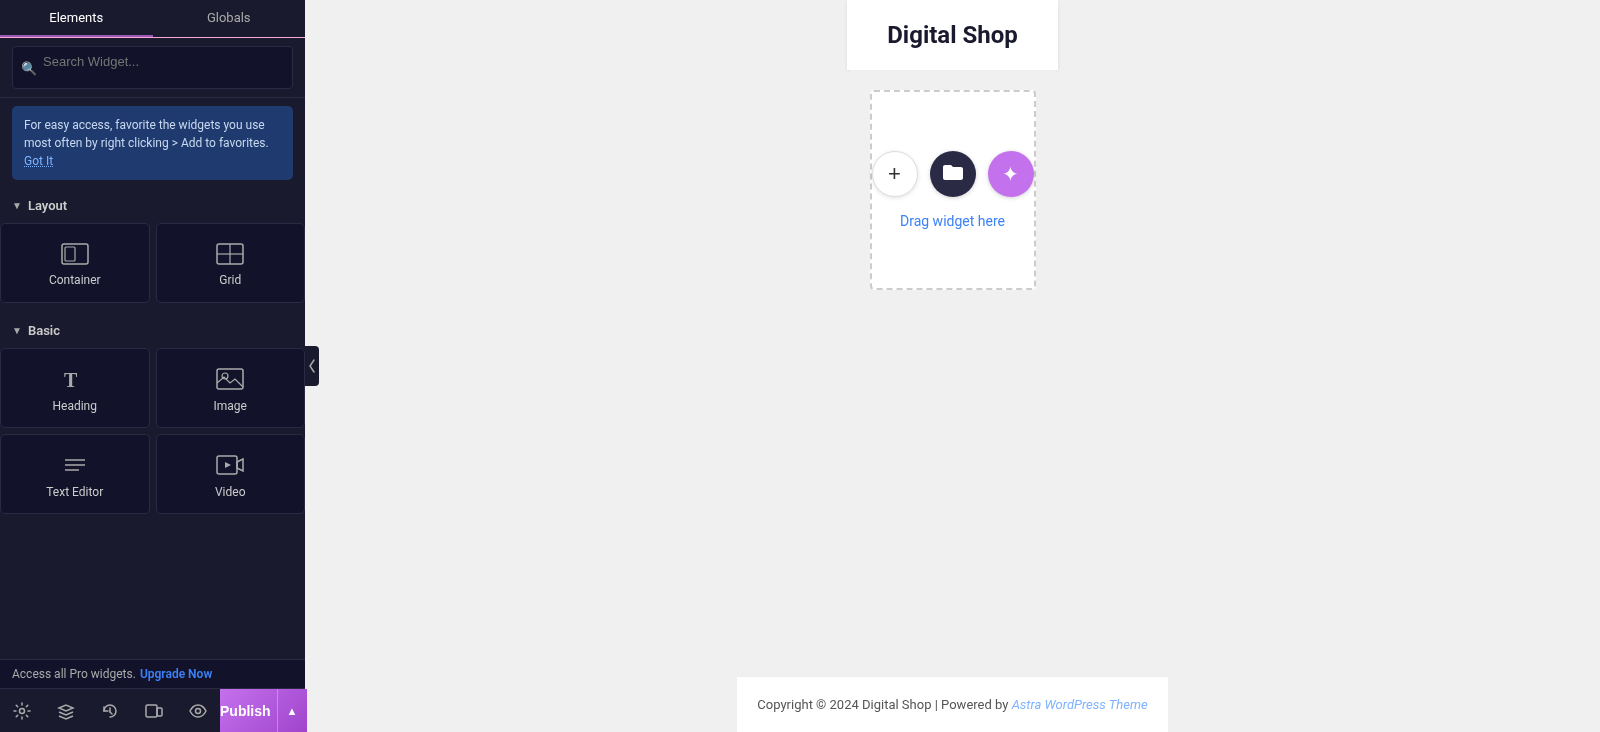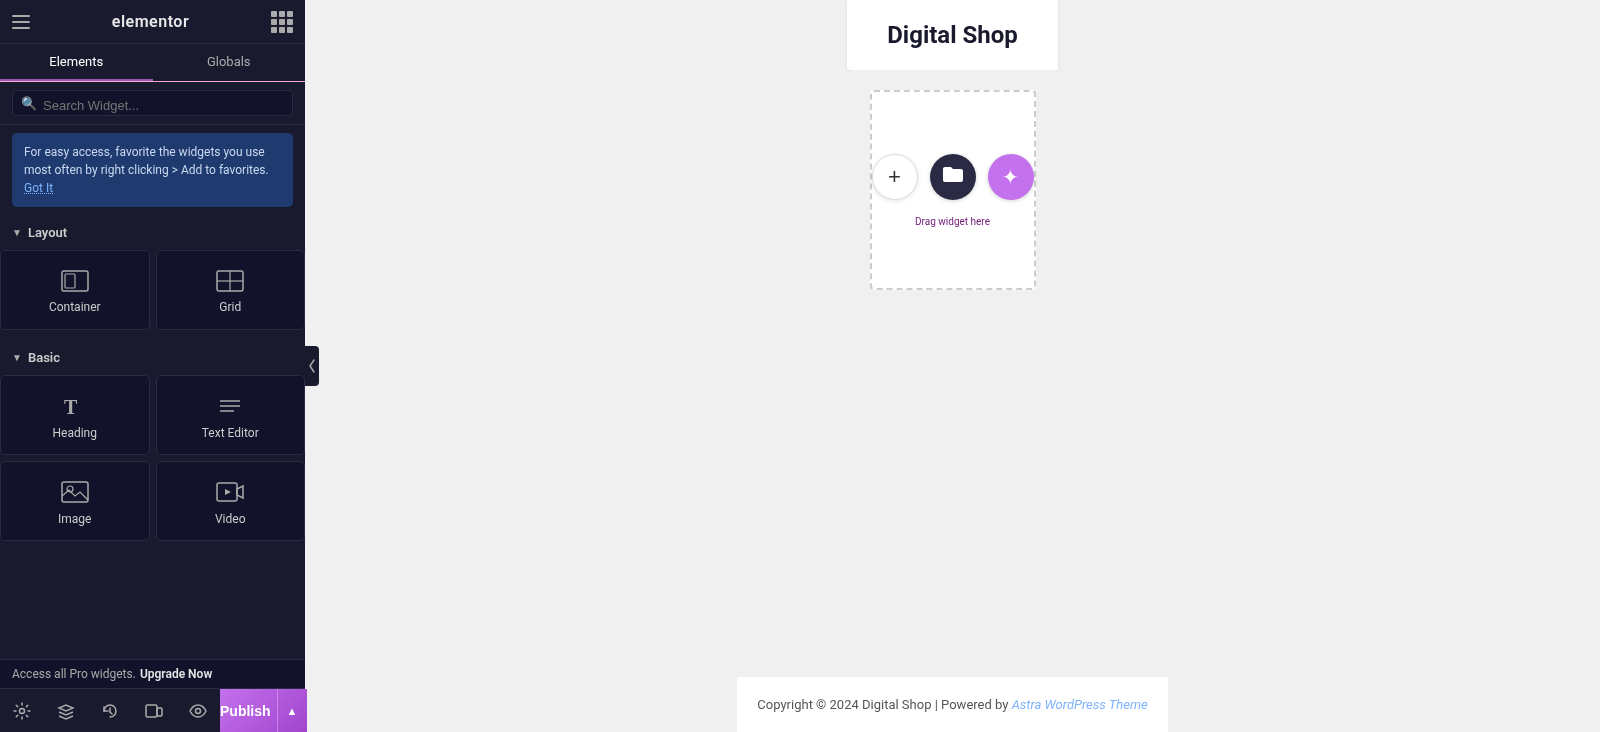--- a/index.html
+++ b/index.html
@@ -63,21 +63,21 @@
 
     .search-box {
       padding: 8px 12px;
       border-bottom: 1px solid #2a2a45;
     }
     .search-box input {
       width: 100%;
       background: #12122a;
       border: 1px solid #2a2a45;
       border-radius: 4px;
-      padding: 7px 10px 2px 30px;
+      padding: 7px 10px 19px 30px;
       color: #ccc;
       font-size: 13px;
       outline: none;
     }
     .search-wrapper {
       position: relative;
     }
     .search-wrapper .search-icon-inner {
       position: absolute;
       left: 9px;
@@ -216,21 +216,21 @@
       background: #12122a;
       border-top: 1px solid #2a2a45;
       padding: 7px 12px;
       font-size: 12px;
       color: #aaa;
       display: flex;
       align-items: center;
       gap: 4px;
     }
     .pro-bar .upgrade-link {
-      color: #e5e5e5;
+      color: #3b82f6;
       cursor: pointer;
       font-weight: 600;
     }
 
     
     .collapse-handle {
       position: absolute;
       right: -14px;
       top: 50%;
       transform: translateY(-50%);
@@ -345,22 +345,22 @@
       box-shadow: 0 1px 4px rgba(0,0,0,0.18);
     }
 
     .btn-magic {
       background: #c471ed;
       color: #fff;
       box-shadow: 0 1px 4px rgba(0,0,0,0.18);
     }
 
     .drop-hint {
-      color: #701a75;
-      font-size: 10px;
+      color: #3b82f6;
+      font-size: 14px;
     }
 
     .canvas-empty-area {
       flex: 1;
       min-height: 300px;
     }
 
     
     .preview-footer {
       background: #fff;
@@ -371,39 +371,20 @@
       color: #555;
     }
     .preview-footer a { color: #7eb3ff; text-decoration: none; font-style: italic; }
 
   </style>
 </head>
 <body>
 
 <div class="left-panel">
 
-  <div class="top-bar">
-    <div class="hamburger">
-      <span></span>
-        <span></span>
-        <span></span>
-    </div>
-    <div class="elementor-logo">elementor</div>
-    <div class="grid-icon">
-      <span></span>
-        <span></span>
-        <span></span>
-      <span></span>
-        <span></span>
-        <span></span>
-      <span></span>
-        <span></span>
-        <span></span>
-    </div>
-  </div>
 
   <div class="tabs">
     <div class="tab active">Elements</div>
     <div class="tab">Globals</div>
   </div>
 
   <div class="search-box">
     <div class="search-wrapper">
       <span class="search-icon-inner">🔍</span>
       <input type="text" placeholder="Search Widget..." style="">
@@ -456,37 +437,37 @@
           <svg width="26" height="24" viewBox="0 0 26 24" fill="none">
             <text x="2" y="20" font-size="20" font-weight="700" fill="#aaa" font-family="serif">T</text>
           </svg>
         </div>
         <span>Heading</span>
       </div>
 
       <div class="widget-item">
         <div class="widget-icon">
           <svg width="28" height="24" viewBox="0 0 28 24" fill="none">
+            <rect x="1" y="2" width="26" height="20" rx="2" stroke="#aaa" stroke-width="1.5" fill="none"></rect>
+            <circle cx="9" cy="9" r="3" stroke="#aaa" stroke-width="1.2" fill="none"></circle>
+            <path d="M1 16 L8 10 L14 16 L19 12 L27 20" stroke="#aaa" stroke-width="1.2" fill="none"></path>
+          </svg>
+        </div>
+        <span>Image</span>
+      </div>
+
+      <div class="widget-item">
+        <div class="widget-icon">
+          <svg width="28" height="24" viewBox="0 0 28 24" fill="none">
             <line x1="4" y1="7" x2="24" y2="7" stroke="#aaa" stroke-width="1.5"></line>
             <line x1="4" y1="12" x2="24" y2="12" stroke="#aaa" stroke-width="1.5"></line>
             <line x1="4" y1="17" x2="18" y2="17" stroke="#aaa" stroke-width="1.5"></line>
           </svg>
         </div>
         <span>Text Editor</span>
-      </div>
-
-      <div class="widget-item">
-        <div class="widget-icon">
-          <svg width="28" height="24" viewBox="0 0 28 24" fill="none">
-            <rect x="1" y="2" width="26" height="20" rx="2" stroke="#aaa" stroke-width="1.5" fill="none"></rect>
-            <circle cx="9" cy="9" r="3" stroke="#aaa" stroke-width="1.2" fill="none"></circle>
-            <path d="M1 16 L8 10 L14 16 L19 12 L27 20" stroke="#aaa" stroke-width="1.2" fill="none"></path>
-          </svg>
-        </div>
-        <span>Image</span>
       </div>
 
       <div class="widget-item">
         <div class="widget-icon">
           <svg width="28" height="24" viewBox="0 0 28 24" fill="none">
             <rect x="1" y="3" width="20" height="18" rx="2" stroke="#aaa" stroke-width="1.5" fill="none"></rect>
             <path d="M21 9 L27 6 L27 18 L21 15 Z" stroke="#aaa" stroke-width="1.5" fill="none"></path>
             <polygon points="9,9 9,15 15,12" fill="#aaa"></polygon>
           </svg>
         </div>

